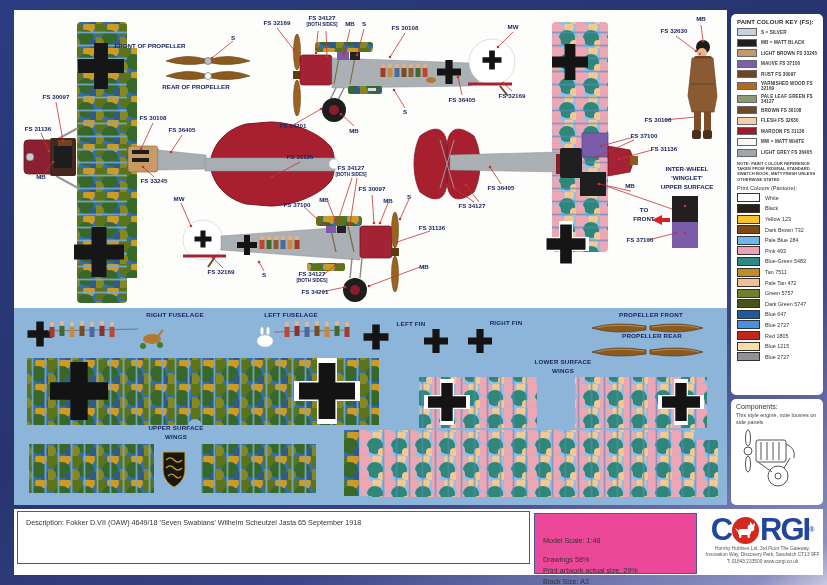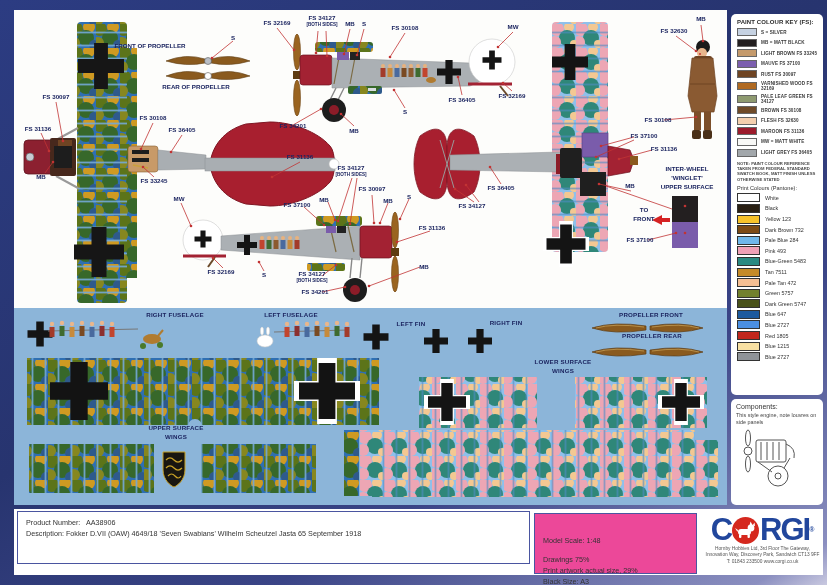--- a/index.html
+++ b/index.html
@@ -771,30 +771,26 @@
         <circle cx="42" cy="48" r="10"></circle>
           <circle cx="42" cy="48" r="3"></circle>
         <line x1="22" y1="34" x2="36" y2="44"></line>
           <line x1="54" y1="30" x2="48" y2="40"></line>
       </g>
     </svg>
   </div>
 
   <div class="panel bottom-strip">
     <div class="prod-box">
-      <div class="prod-line">
-        <span>Product Number:</span>&nbsp;&nbsp;
-        <span>AA38906</span>
-      </div>
       <div class="prod-line">Description: Fokker D.VII (OAW) 4649/18 'Seven Swabians' Wilhelm Scheutzel Jasta 65 September 1918</div>
     </div>
     <div class="model-box">
       <div class="model-line">Model Scale: 1:48</div>
       <div class="gap1"></div>
-      <div class="model-line">Drawings 75%</div>
+      <div class="model-line">Drawings 58%</div>
       <div class="model-line">Print artwork actual size, 29%</div>
       <div class="model-line">Black Size: A3</div>
     </div>
     <div class="corgi-box">
       <div class="corgi-logo">
         <span class="corgi-txt">C</span>
         <span class="corgi-disc">
           <svg width="27" height="27" viewBox="0 0 27 27">
             <g fill="#ffffff">
               <rect x="6" y="12" width="13" height="6" rx="3"></rect>

